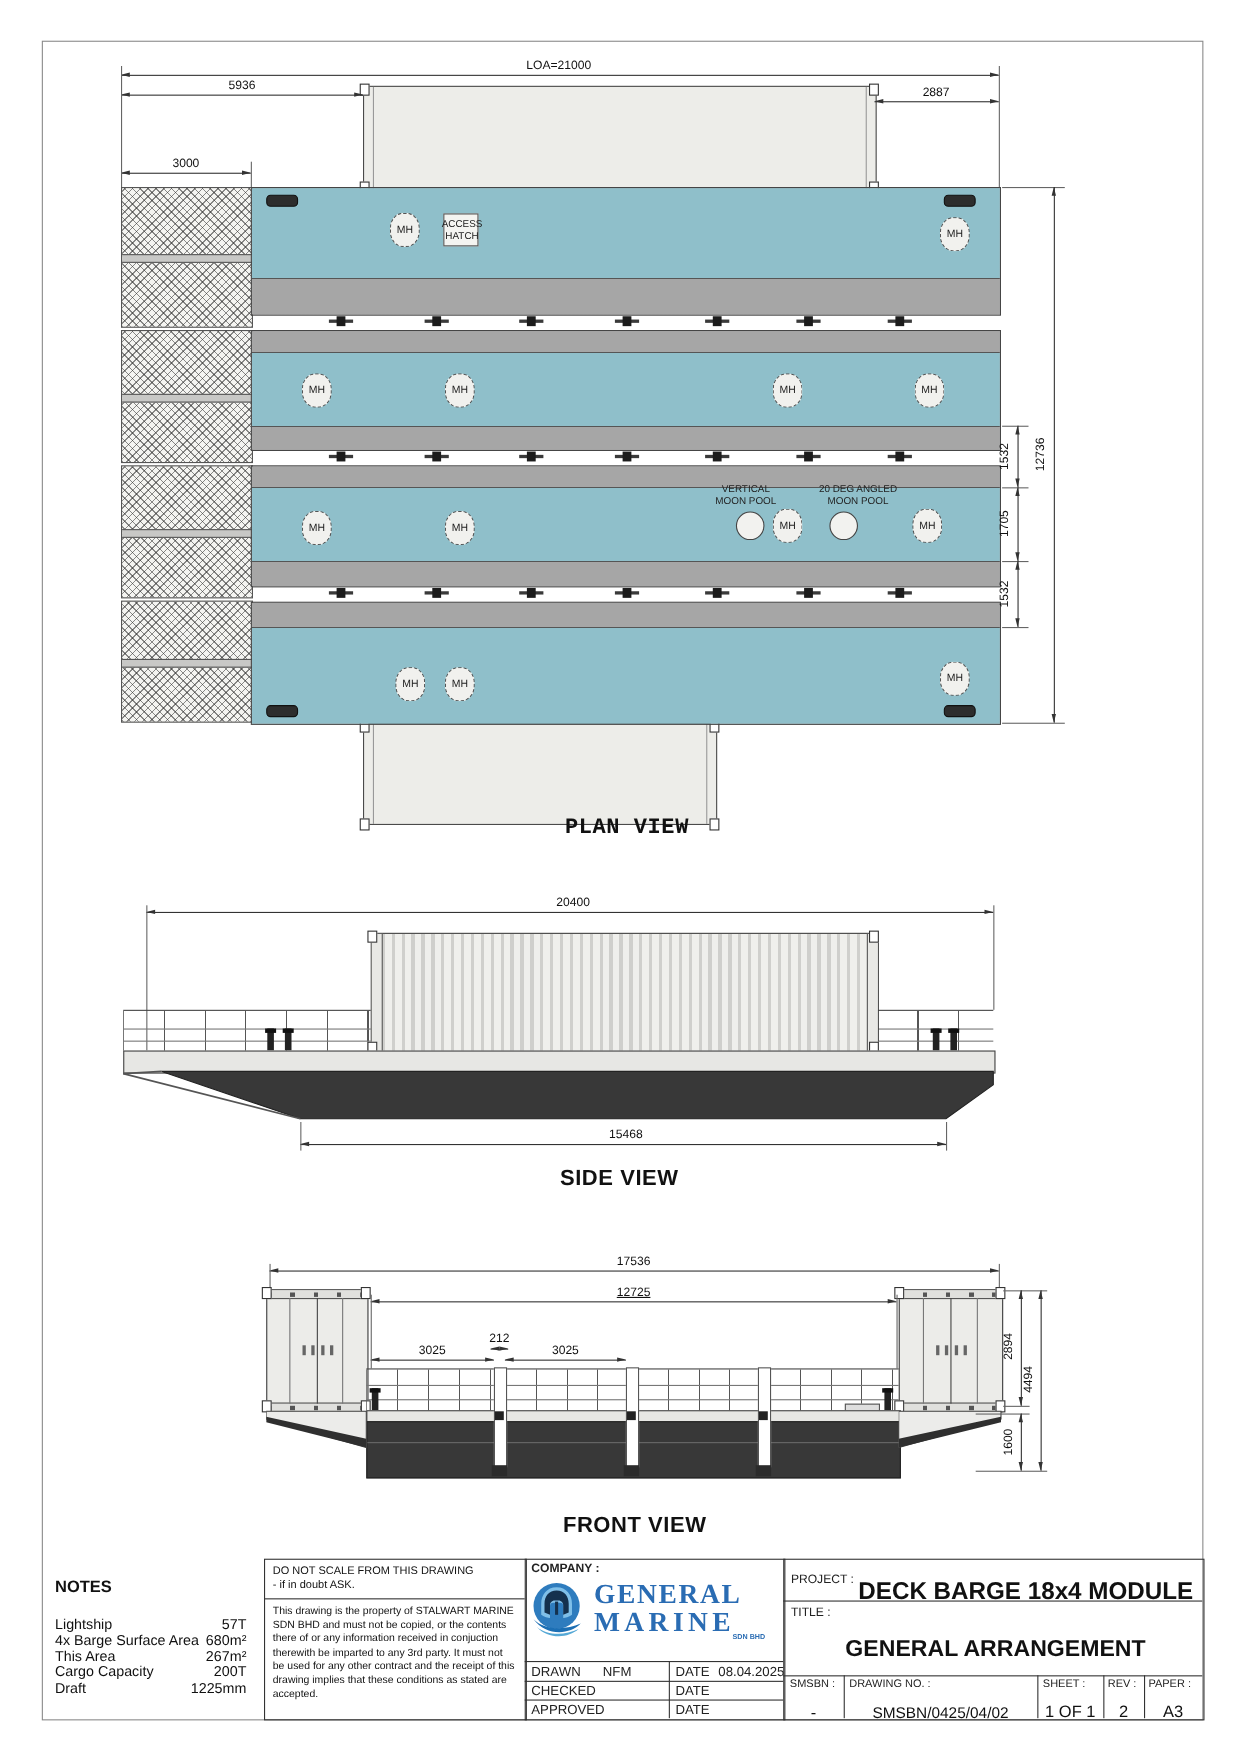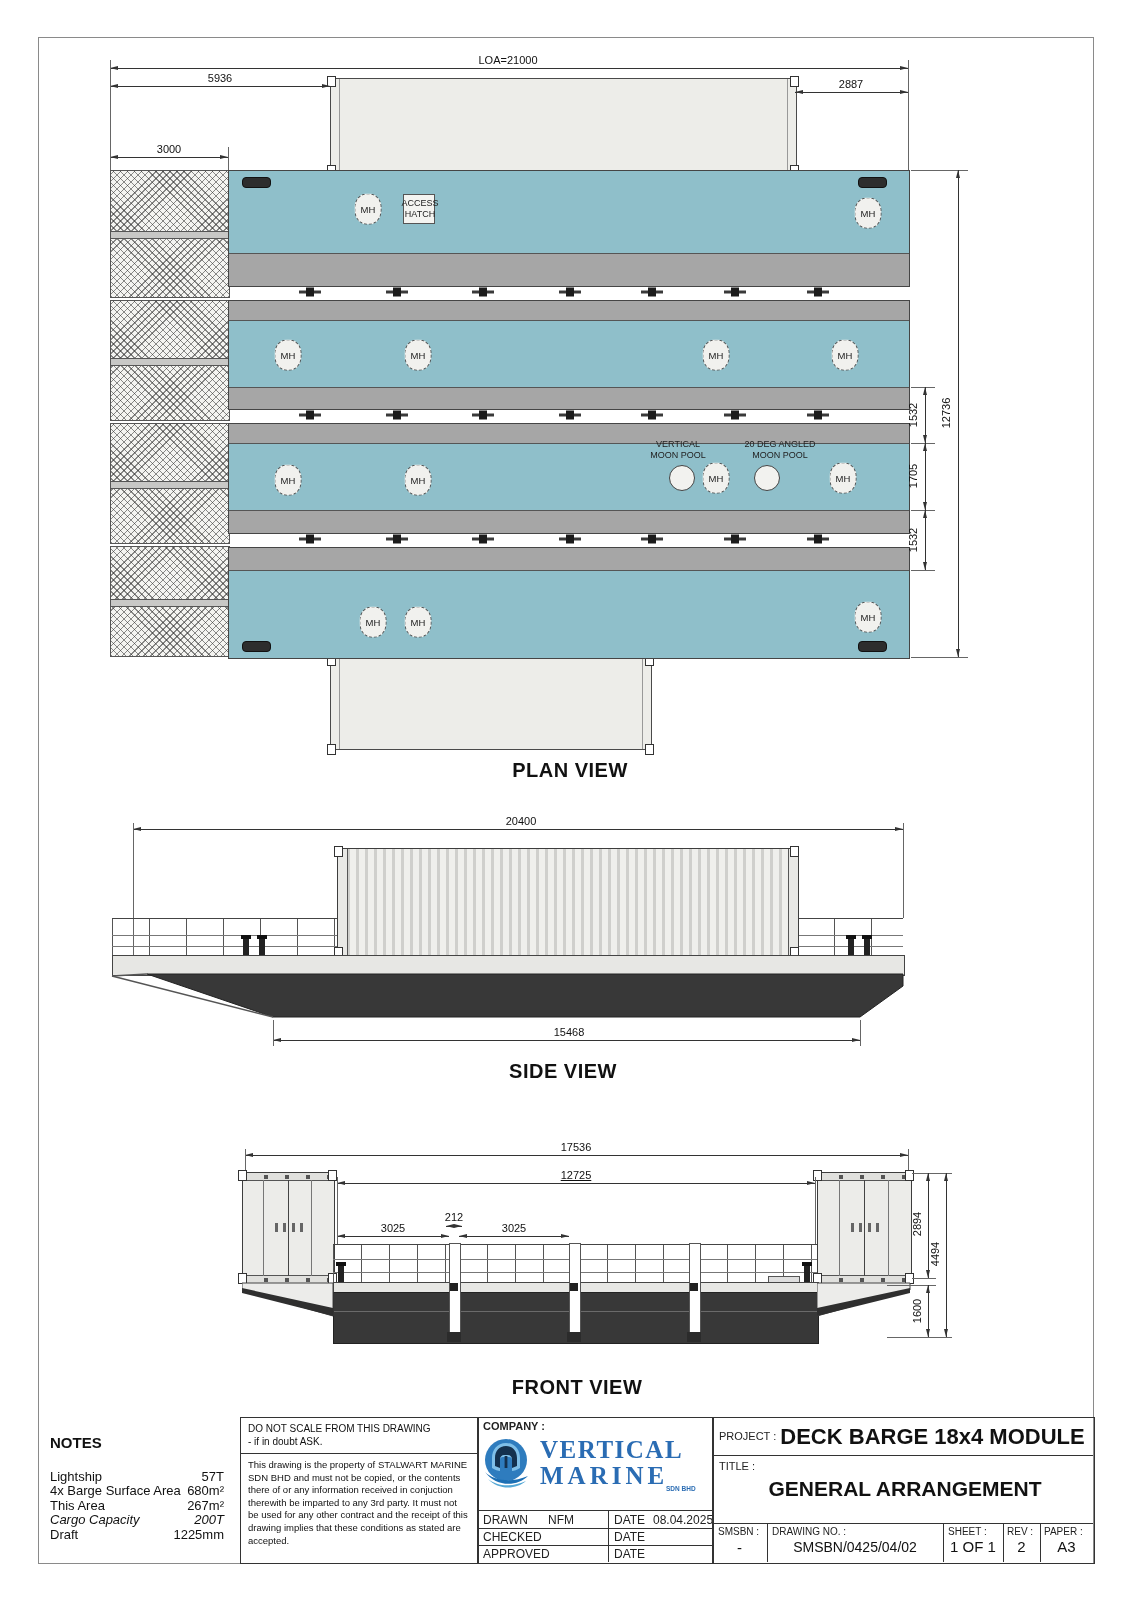--- a/index.html
+++ b/index.html
@@ -67,21 +67,21 @@
   .fcont .hw{position:absolute;width:3px;height:9px;background:#666;}
   .col{position:absolute;width:10px;background:#fff;border:1px solid #555;}
   .colfoot{position:absolute;width:14px;height:10px;background:#2b2b2b;}
   .colbolt{position:absolute;width:8px;height:8px;background:#222;}
   
   .tbbox{position:absolute;border:1px solid #333;}
   .hline{position:absolute;height:1px;background:#333;}
   .vline{position:absolute;width:1px;background:#333;}
   .lbl{position:absolute;font-size:11px;color:#222;}
   .lbl-sm{position:absolute;font-size:10px;color:#222;}
-  .big{position:absolute;font-weight:bold;color:#111;text-align:center;}
+  .big{position:absolute;font-weight:bold;color:#111;text-align:center;margin-top:10px;}
   .notesrow{position:absolute;left:50px;width:174px;display:flex;justify-content:space-between;font-size:13px;color:#111;}
   .brand{position:absolute;font-family:"Liberation Serif",serif;font-weight:bold;color:#2A6CB3;}
 </style>
 </head>
 <body>
 
 <div id="sheet">
   <div class="frame"></div>
 
   <div>
@@ -216,21 +216,21 @@
     <div class="ext" style="left:911px;top:570px;width:24px;height:1px;"></div>
     <div class="dimv" style="left:958px;top:170px;height:487px;"></div>
     <div class="vl" style="left:946px;top:413px;">12736</div>
     <div class="dimv" style="left:925px;top:387px;height:56px;"></div>
     <div class="vl" style="left:913px;top:415px;">1532</div>
     <div class="dimv" style="left:925px;top:443px;height:67px;"></div>
     <div class="vl" style="left:913px;top:476px;">1705</div>
     <div class="dimv" style="left:925px;top:510px;height:60px;"></div>
     <div class="vl" style="left:913px;top:540px;">1532</div>
 
-    <div class="cap" style="left:570px;top:759px;">PLAN VIEW</div>
+    <div class="cap" style="left:570px;top:741px;font-family:Liberation Mono, monospace;">PLAN VIEW</div>
   </div>
 
   <div>
     <div class="dimh" style="left:133px;top:829px;width:770px;"></div>
     <div class="dl" style="left:521px;top:815px;">20400</div>
     <div class="ext" style="left:133px;top:823px;width:1px;height:132px;"></div>
     <div class="ext" style="left:903px;top:823px;width:1px;height:95px;"></div>
 
     <div class="railing" style="left:112px;top:918px;width:225px;height:37px;">
         <i style="top:42%;"></i>
@@ -395,21 +395,21 @@
         <span>57T</span>
       </div>
     <div class="notesrow" style="top:1483px;">
         <span>4x Barge Surface Area</span>
         <span>680m²</span>
       </div>
     <div class="notesrow" style="top:1498px;">
         <span>This Area</span>
         <span>267m²</span>
       </div>
-    <div class="notesrow" style="top:1512px;font-style:italic;">
+    <div class="notesrow" style="top:1512px;">
         <span>Cargo Capacity</span>
         <span>200T</span>
       </div>
     <div class="notesrow" style="top:1527px;">
         <span>Draft</span>
         <span>1225mm</span>
       </div>
 
     <div class="tbbox" style="left:240px;top:1417px;width:237px;height:145px;"></div>
     <div class="hline" style="left:240px;top:1453px;width:237px;"></div>
@@ -421,21 +421,21 @@
     <div class="tbbox" style="left:477px;top:1417px;width:235px;height:145px;"></div>
     <div class="lbl" style="left:483px;top:1420px;font-weight:bold;">COMPANY :</div>
     <svg class="abs" style="left:482px;top:1436px;" width="50" height="54" viewBox="0 0 50 54">
       <circle cx="24" cy="24" r="21" fill="#2E7CBE"></circle>
       <path fill="#7FBFE8" d="M24 7c-9 0-14 7-14 15v10c3 2 6 3 8 3V24c0-2 1-3 3-3h6c2 0 3 1 3 3v11c2 0 5-1 8-3V22c0-8-5-15-14-15z"></path>
       <path fill="#14314e" d="M24 10c-7 0-11 5-11 12v8l5 2v-9c0-2 2-4 4-4h4c2 0 4 2 4 4v9l5-2v-8c0-7-4-12-11-12z"></path>
       <rect x="22.6" y="20" width="2.8" height="12" fill="#14314e"></rect>
       <path fill="#1C6FB4" d="M3 36c9 9 27 11 43 4-11 11-32 11-43-4z"></path>
       <path fill="#55A8D6" d="M6 43c10 8 25 8 38 2-10 9-28 9-38-2z"></path>
     </svg>
-    <div class="brand" style="left:540px;top:1436px;font-size:25px;letter-spacing:1.5px;">VERTICAL</div>
+    <div class="brand" style="left:540px;top:1436px;font-size:25px;letter-spacing:1.5px;">GENERAL</div>
     <div class="brand" style="left:540px;top:1462px;font-size:25px;letter-spacing:4px;">MARINE</div>
     <div class="brand" style="left:666px;top:1485px;font-size:6.5px;font-family:'Liberation Sans',sans-serif;">SDN BHD</div>
     <div class="hline" style="left:477px;top:1510px;width:235px;"></div>
     <div class="hline" style="left:477px;top:1528px;width:235px;"></div>
     <div class="hline" style="left:477px;top:1545px;width:235px;"></div>
     <div class="vline" style="left:608px;top:1510px;height:52px;"></div>
     <div class="lbl" style="left:483px;top:1513px;font-size:12px;">DRAWN</div>
     <div class="lbl" style="left:548px;top:1513px;font-size:12px;">NFM</div>
     <div class="lbl" style="left:614px;top:1513px;font-size:12px;">DATE</div>
     <div class="lbl" style="left:653px;top:1513px;font-size:12px;">08.04.2025</div>

